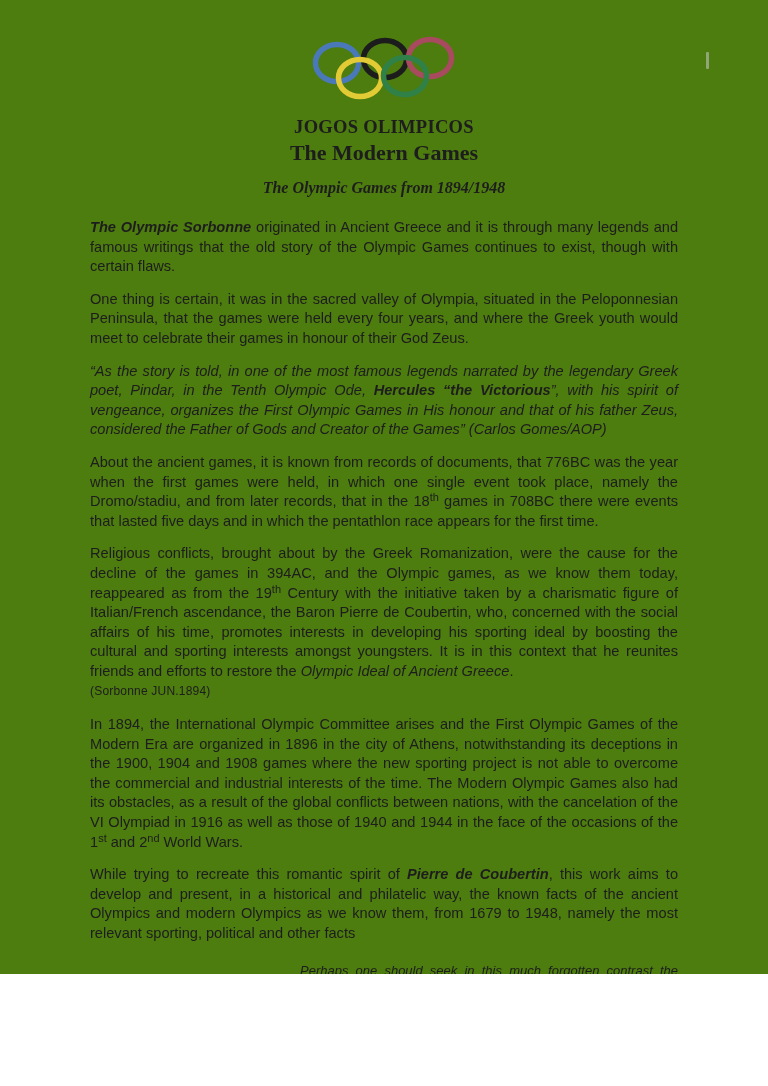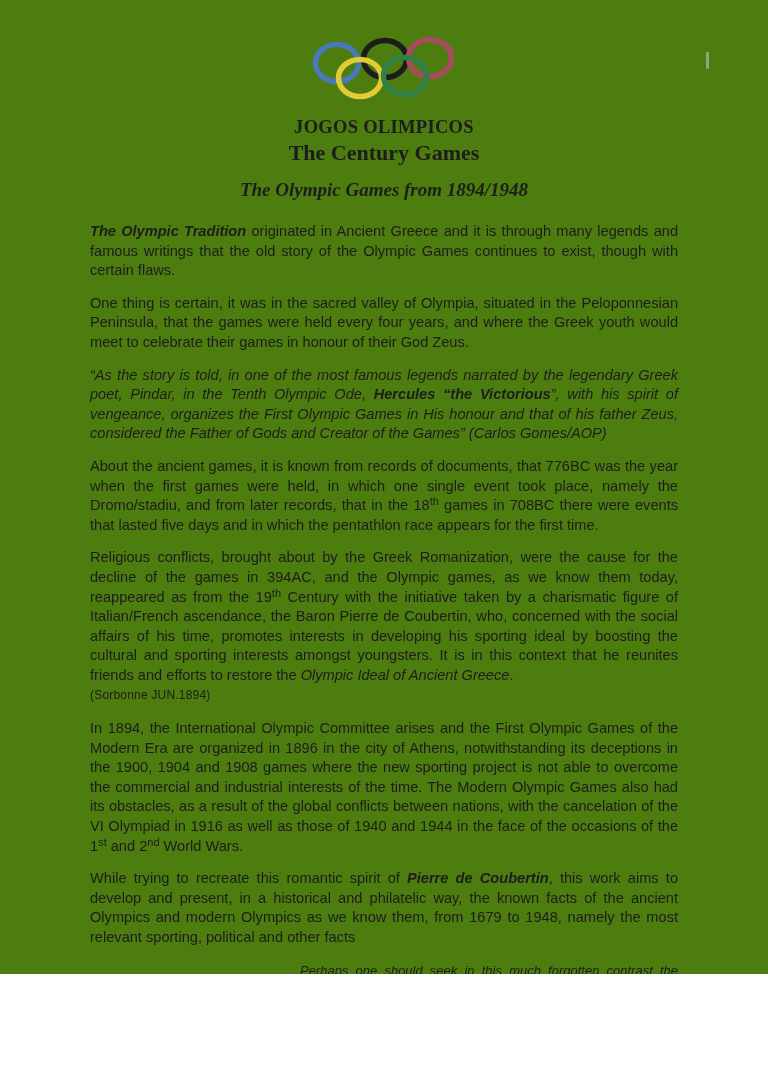--- a/index.html
+++ b/index.html
@@ -13,21 +13,21 @@
   .title-pt {
     text-align:center; font-family:"Liberation Serif", serif;
     font-weight:bold; font-size:18.5px; margin-top:15px; letter-spacing:0.3px;
   }
   .title-en {
     text-align:center; font-family:"Liberation Serif", serif;
     font-weight:bold; font-size:22px; margin-top:2px;
   }
   .subtitle {
     text-align:center; font-family:"Liberation Serif", serif;
-    font-weight:bold; font-style:italic; font-size:19px; margin-top:13px;
+    font-weight:bold; font-style:italic; font-size:16px; margin-top:13px;
   }
   .content {
     width:588px; margin:21px 0 0 90px;
     font-size:14.6px; line-height:19.6px; text-align:justify;
   }
   .content p { margin:0 0 13px 0; }
   .bi { font-weight:bold; font-style:italic; }
   .italic-para { font-style:italic; }
   .b-run { font-weight:bold; }
   .i-run { font-style:italic; }
@@ -58,26 +58,26 @@
 
   <svg class="rings" width="150" height="66" viewBox="0 0 150 66">
     <ellipse cx="28" cy="27" rx="21.5" ry="18.5" fill="none" stroke-width="5.5" stroke="#4a79b9"></ellipse>
     <ellipse cx="76" cy="23" rx="21.5" ry="18.5" fill="none" stroke-width="5.5" stroke="#1c1c1c"></ellipse>
     <ellipse cx="121" cy="22" rx="21.5" ry="18.5" fill="none" stroke-width="5.5" stroke="#a84b5e"></ellipse>
     <ellipse cx="51" cy="42" rx="21.5" ry="18.5" fill="none" stroke-width="5.5" stroke="#e3cb36"></ellipse>
     <ellipse cx="96" cy="40" rx="21.5" ry="18.5" fill="none" stroke-width="5.5" stroke="#2f8148"></ellipse>
   </svg>
 
   <div class="title-pt">JOGOS OLIMPICOS</div>
-  <div class="title-en">The Century Games</div>
+  <div class="title-en">The Modern Games</div>
   <div class="subtitle">The Olympic Games from 1894/1948</div>
 
   <div class="content">
 
-    <p><span class="bi">The Olympic Tradition</span><span> originated in Ancient Greece and it is through many legends and famous writings that the old story of the Olympic Games continues to exist, though with certain flaws.</span></p>
+    <p><span class="bi">The Olympic Sorbonne</span><span> originated in Ancient Greece and it is through many legends and famous writings that the old story of the Olympic Games continues to exist, though with certain flaws.</span></p>
 
     <p><span>One thing is certain, it was in the sacred valley of Olympia, situated in the Peloponnesian Peninsula, that the games were held every four years, and where the Greek youth would meet to celebrate their games in honour of their God Zeus.</span></p>
 
     <p class="italic-para"><span>“As the story is told, in one of the most famous legends narrated by the legendary Greek poet, Pindar, in the Tenth Olympic Ode, </span><span class="b-run">Hercules “the Victorious</span><span>”, with his spirit of vengeance, organizes the First Olympic Games in His honour and that of his father Zeus, considered the Father of Gods and Creator of the Games” (Carlos Gomes/AOP)</span></p>
 
     <p><span>About the ancient games, it is known from records of documents, that 776BC was the year when the first games were held, in which one single event took place, namely the Dromo/stadiu, and from later records, that in the 18</span><sup class="ord">th</sup><span> games in 708BC there were events that lasted five days and in which the pentathlon race appears for the first time.</span></p>
 
     <p><span>Religious conflicts, brought about by the Greek Romanization, were the cause for the decline of the games in 394AC, and the Olympic games, as we know them today, reappeared as from the 19</span><sup class="ord">th</sup><span> Century with the initiative taken by a charismatic figure of Italian/French ascendance, the Baron Pierre de Coubertin, who, concerned with the social affairs of his time, promotes interests in developing his sporting ideal by boosting the cultural and sporting interests amongst youngsters. It is in this context that he reunites friends and efforts to restore the </span><span class="i-run">Olympic Ideal of Ancient Greece</span><span>.</span><span class="source-line">(Sorbonne JUN.1894)</span></p>
 
     <p><span>In 1894, the International Olympic Committee arises and the First Olympic Games of the Modern Era are organized in 1896 in the city of Athens, notwithstanding its deceptions in the 1900, 1904 and 1908 games where the new sporting project is not able to overcome the commercial and industrial interests of the time. The Modern Olympic Games also had its obstacles, as a result of the global conflicts between nations, with the cancelation of the VI Olympiad in 1916 as well as those of 1940 and 1944 in the face of the occasions of the 1</span><sup class="ord">st</sup><span> and 2</span><sup class="ord">nd</sup><span> World Wars.</span></p>

